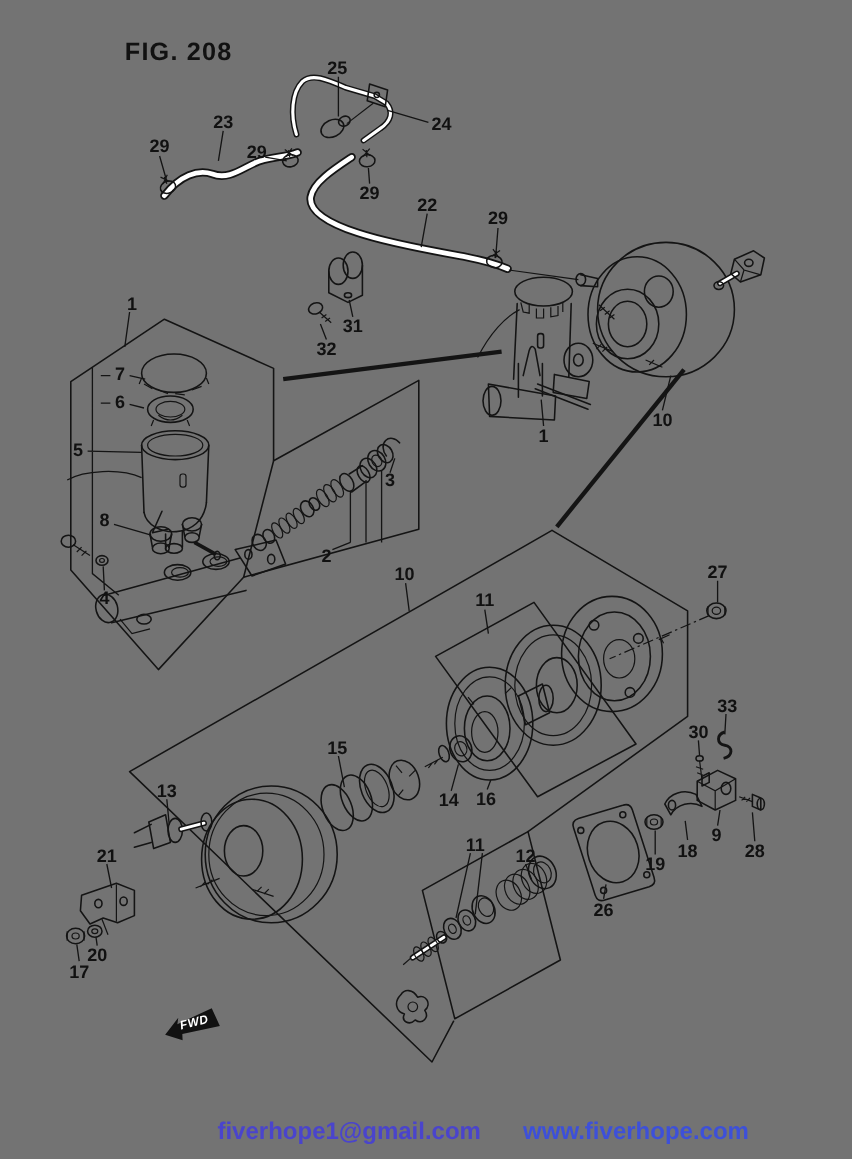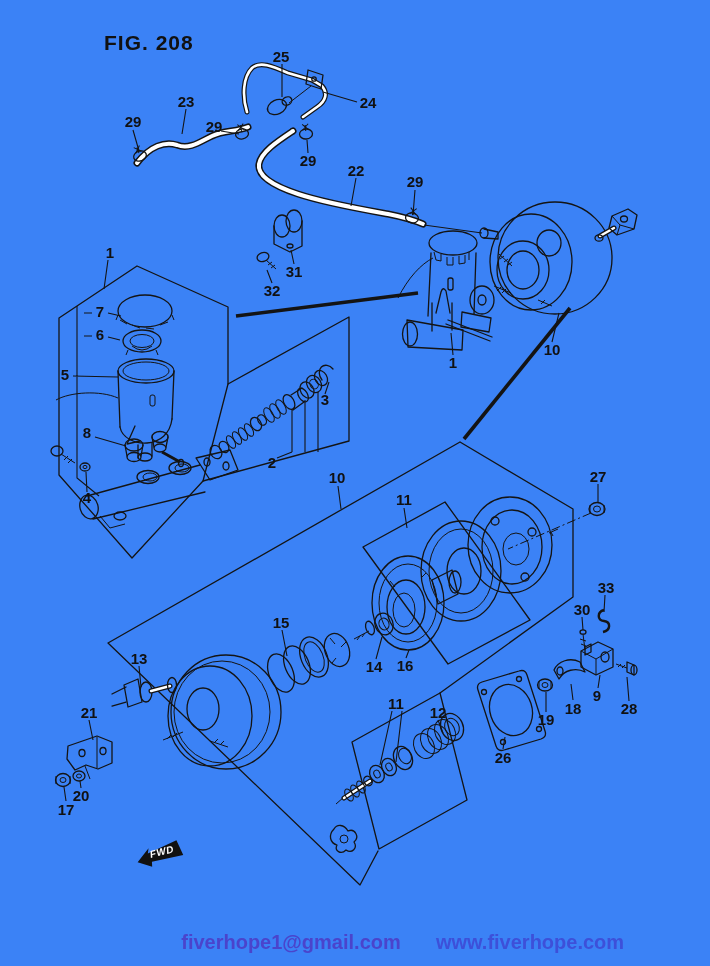--- a/index.html
+++ b/index.html
@@ -1,16 +1,16 @@
 <!DOCTYPE html>
 <html><head>
 <meta charset="utf-8">
 <style>
   html,body{margin:0;padding:0;background:#888;}
-  #page{position:relative;width:710px;height:966px;background:#3b82f6;overflow:hidden;
+  #page{position:relative;width:710px;height:966px;background:#737373;overflow:hidden;
         font-family:"Liberation Sans",sans-serif;}
   svg{position:absolute;left:0;top:0;}
   .ol{fill:none;stroke:#141414;stroke-width:1.3;stroke-linejoin:round;stroke-linecap:round;}
   .thin{fill:none;stroke:#141414;stroke-width:1;}
   .lead{fill:none;stroke:#141414;stroke-width:1.1;}
   .thick{fill:none;stroke:#141414;stroke-width:3.6;}
   .hoseB{fill:none;stroke:#141414;stroke-width:7;stroke-linecap:round;}
   .hoseW{fill:none;stroke:#ffffff;stroke-width:4;stroke-linecap:round;}
   .pipeB{fill:none;stroke:#141414;stroke-width:5;stroke-linecap:round;}
   .pipeW{fill:none;stroke:#ffffff;stroke-width:2.6;stroke-linecap:round;}

